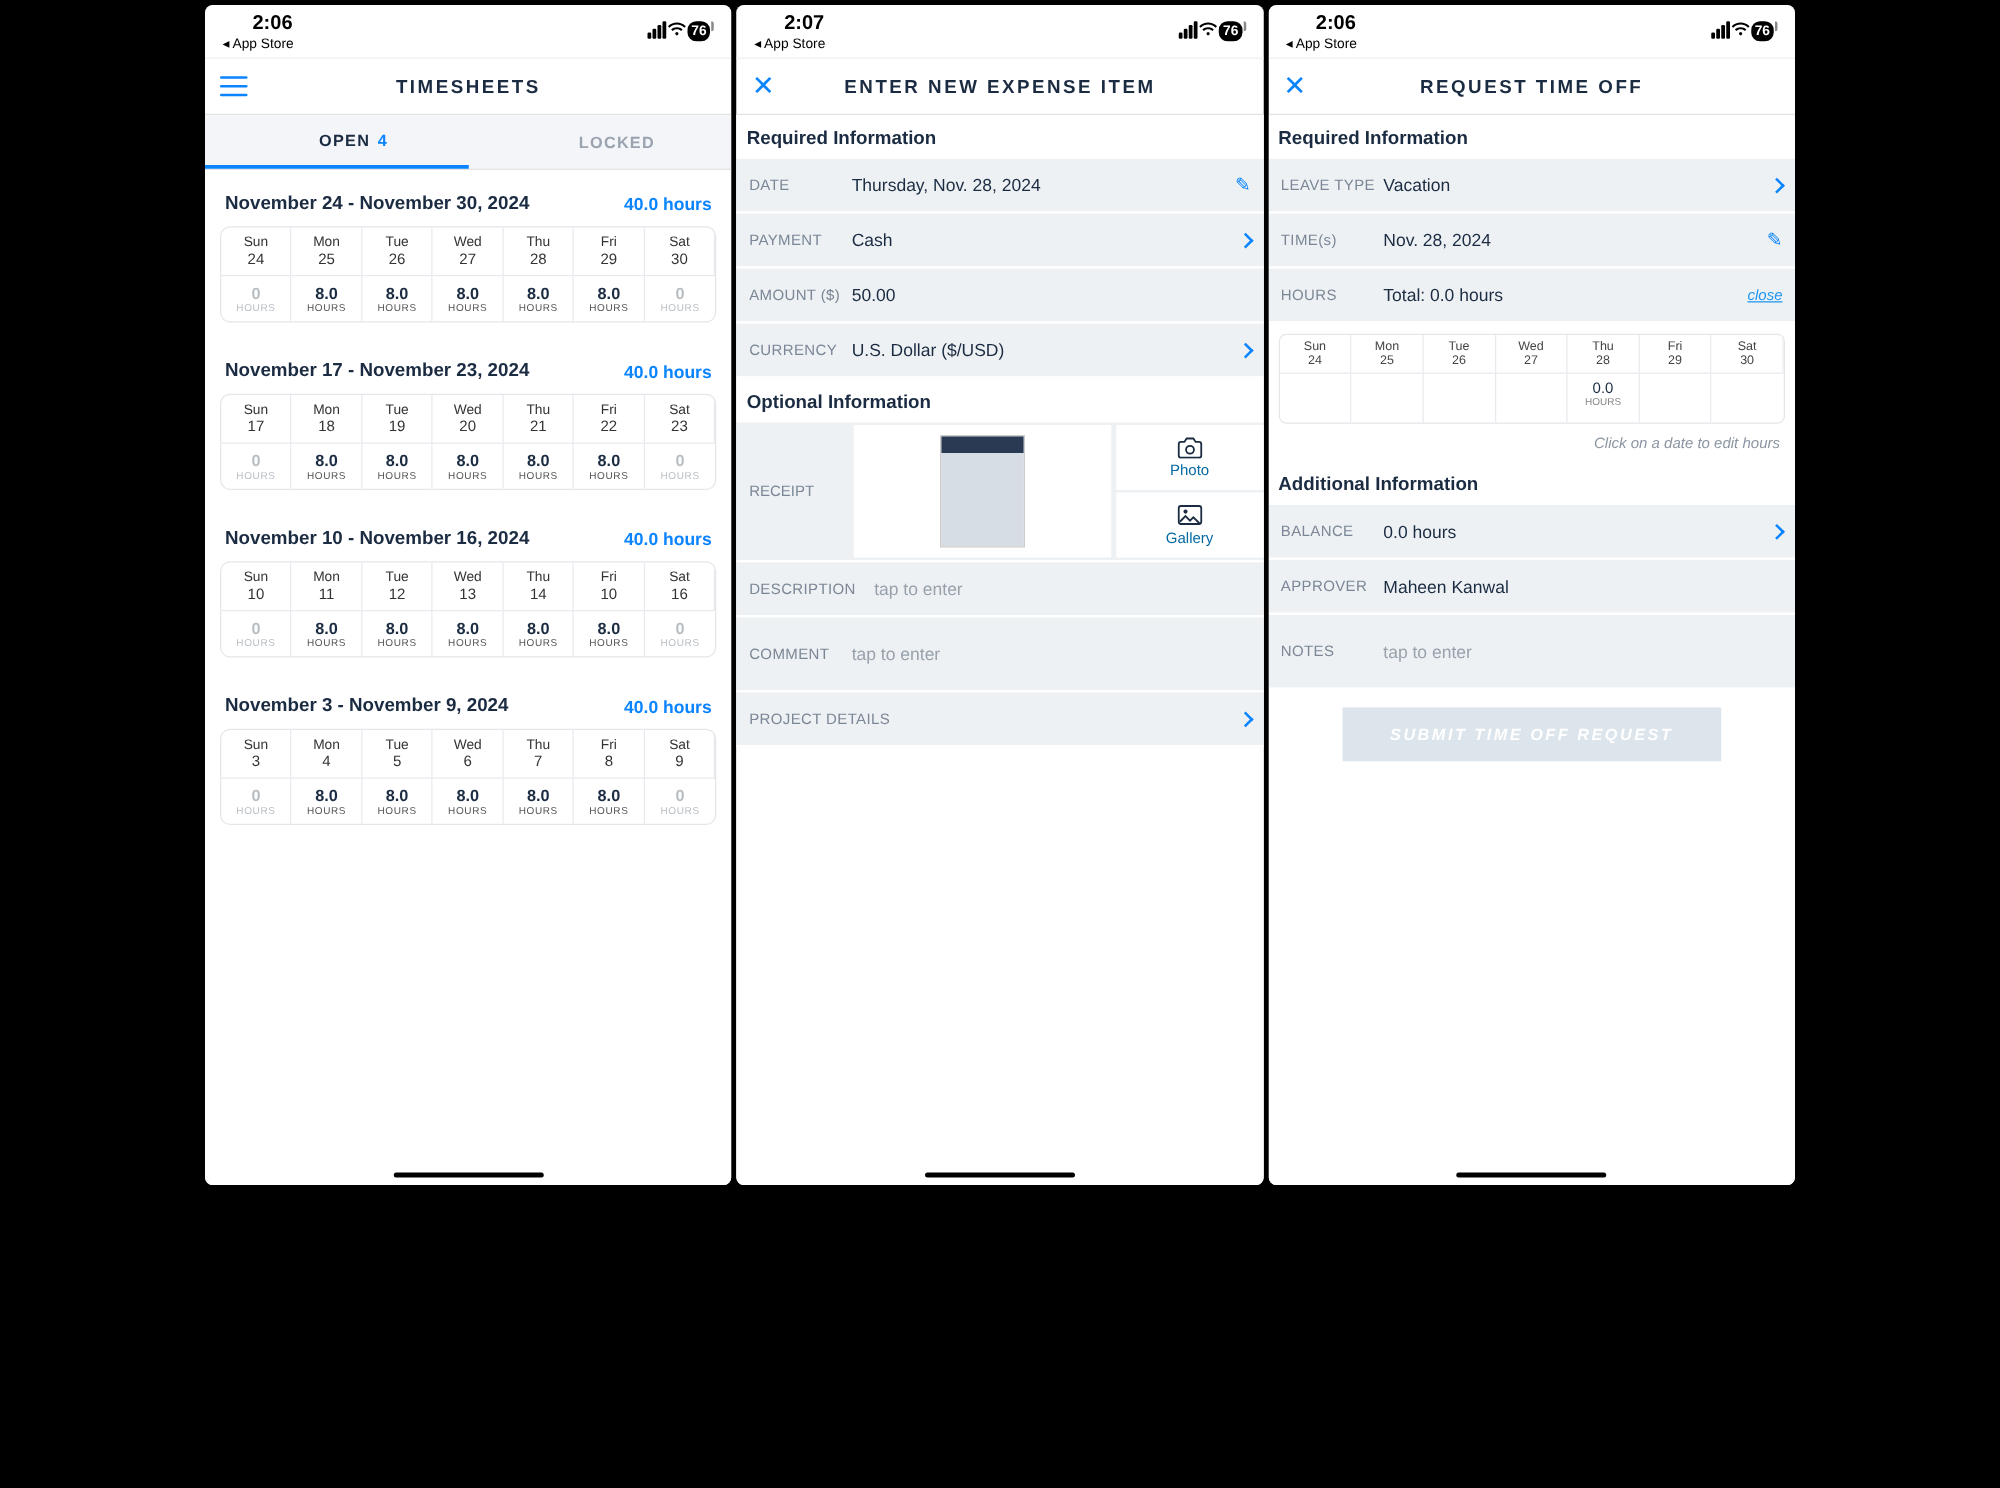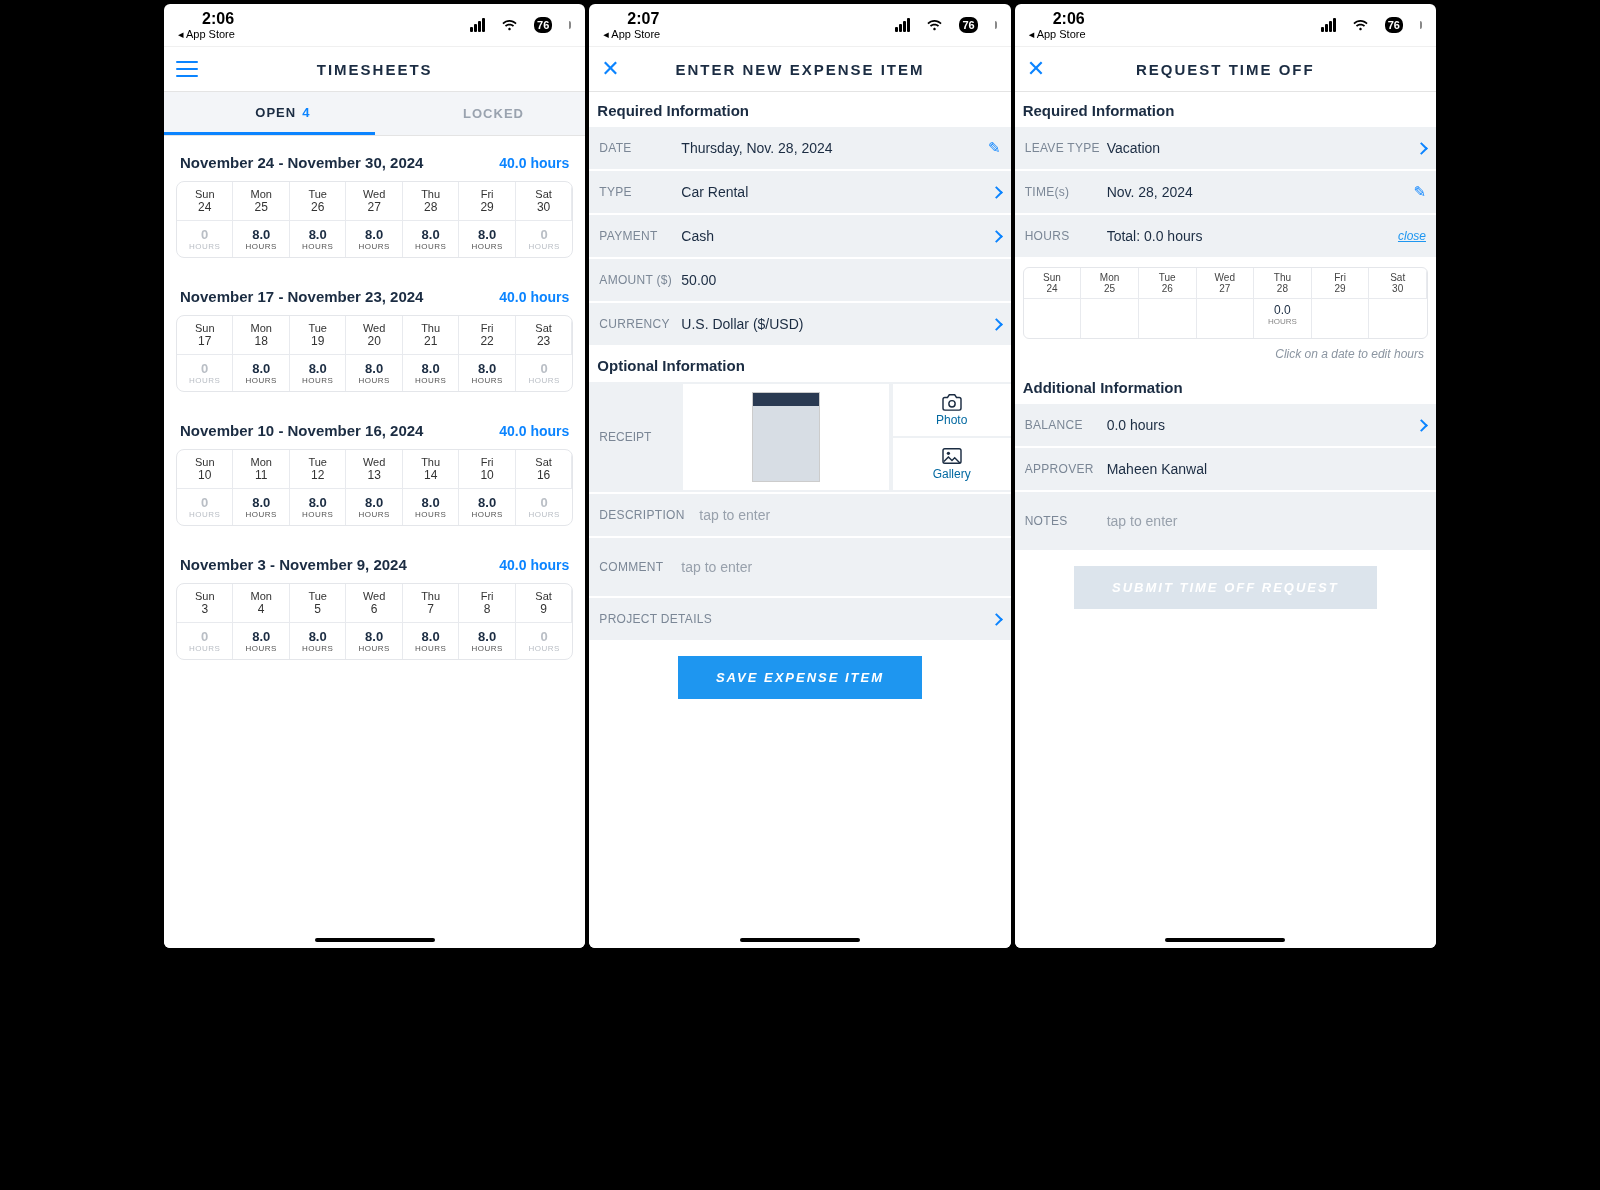--- a/index.html
+++ b/index.html
@@ -3,21 +3,21 @@
 <meta charset="utf-8">
 <style>
   * { box-sizing: border-box; margin: 0; padding: 0; }
   body { font-family: -apple-system, "Helvetica Neue", Arial, sans-serif; background:#000; }
   .frame { display:flex; width:1280px; height:952px; background:#000; padding:4px; gap:4px; margin:0 auto; }
   .phone { flex:1; background:#fff; border-radius:6px; overflow:hidden; display:flex; flex-direction:column; position:relative; }
   .statusbar { height:42px; display:flex; align-items:center; justify-content:space-between; padding:0 14px; font-weight:600; font-size:15px; }
   .status-left { display:flex; flex-direction:column; }
   .status-time { font-size:16px; font-weight:700; padding-left:24px; }
   .status-back { font-size:11px; font-weight:400; color:#000; }
-  .status-right { display:flex; align-items:center; gap:16px; }
+  .status-right { display:flex; align-items:flex-start; gap:0; }
   .sig-bars { display:flex; align-items:flex-end; gap:1px; }
   .sig-bars span { width:3px; background:#000; border-radius:1px; }
   .sig-bars span:nth-child(1){height:5px} .sig-bars span:nth-child(2){height:8px} .sig-bars span:nth-child(3){height:11px} .sig-bars span:nth-child(4){height:14px}
   .wifi { width:17px; height:13px; }
   .batt { display:flex; align-items:center; background:#000; color:#fff; border-radius:7px; padding:1px 3px; font-size:11px; font-weight:800; height:16px; }
   .batt-tip { width:2px; height:8px; background:#888; border-radius:0 2px 2px 0; margin-left:1px;}
   .navbar { height:46px; border-top:1px solid #f0f0f0; border-bottom:1px solid #e4e4e4; display:flex; align-items:center; justify-content:center; position:relative; }
   .navbar-title { font-size:15px; font-weight:700; letter-spacing:2px; color:#1b2c42; }
   .navbar-left { position:absolute; left:12px; display:flex; align-items:center; }
   .hamburger { width:22px; height:16px; display:flex; flex-direction:column; justify-content:space-between; }
@@ -403,25 +403,20 @@
     <div class="navbar-title">ENTER NEW EXPENSE ITEM</div>
   </div>
   <div class="content">
     <div class="section-h">Required Information</div>
     <div class="field">
       <div class="field-label">DATE</div>
       <div class="field-value">Thursday, Nov. 28, 2024</div>
       <span class="pencil">✎</span>
     </div>
     <div class="field">
-      <div class="field-label">TYPE</div>
-      <div class="field-value">Car Rental</div>
-      <span class="chev"></span>
-    </div>
-    <div class="field">
       <div class="field-label">PAYMENT</div>
       <div class="field-value">Cash</div>
       <span class="chev"></span>
     </div>
     <div class="field">
       <div class="field-label">AMOUNT ($)</div>
       <div class="field-value">50.00</div>
     </div>
     <div class="field">
       <div class="field-label">CURRENCY</div>
@@ -457,21 +452,20 @@
       <div class="field-value ph">tap to enter</div>
     </div>
     <div class="field" style="height:60px">
       <div class="field-label">COMMENT</div>
       <div class="field-value ph">tap to enter</div>
     </div>
     <div class="field">
       <div class="field-label" style="width:auto;flex:1">PROJECT DETAILS</div>
       <span class="chev"></span>
     </div>
-    <button class="big-btn">SAVE EXPENSE ITEM</button>
   </div>
   <div class="home-ind"></div>
 </div>
 
 <div class="phone">
   <div class="statusbar">
     <div class="status-left">
       <span class="status-time">2:06</span>
       <span class="status-back">◂ App Store</span>
     </div>

